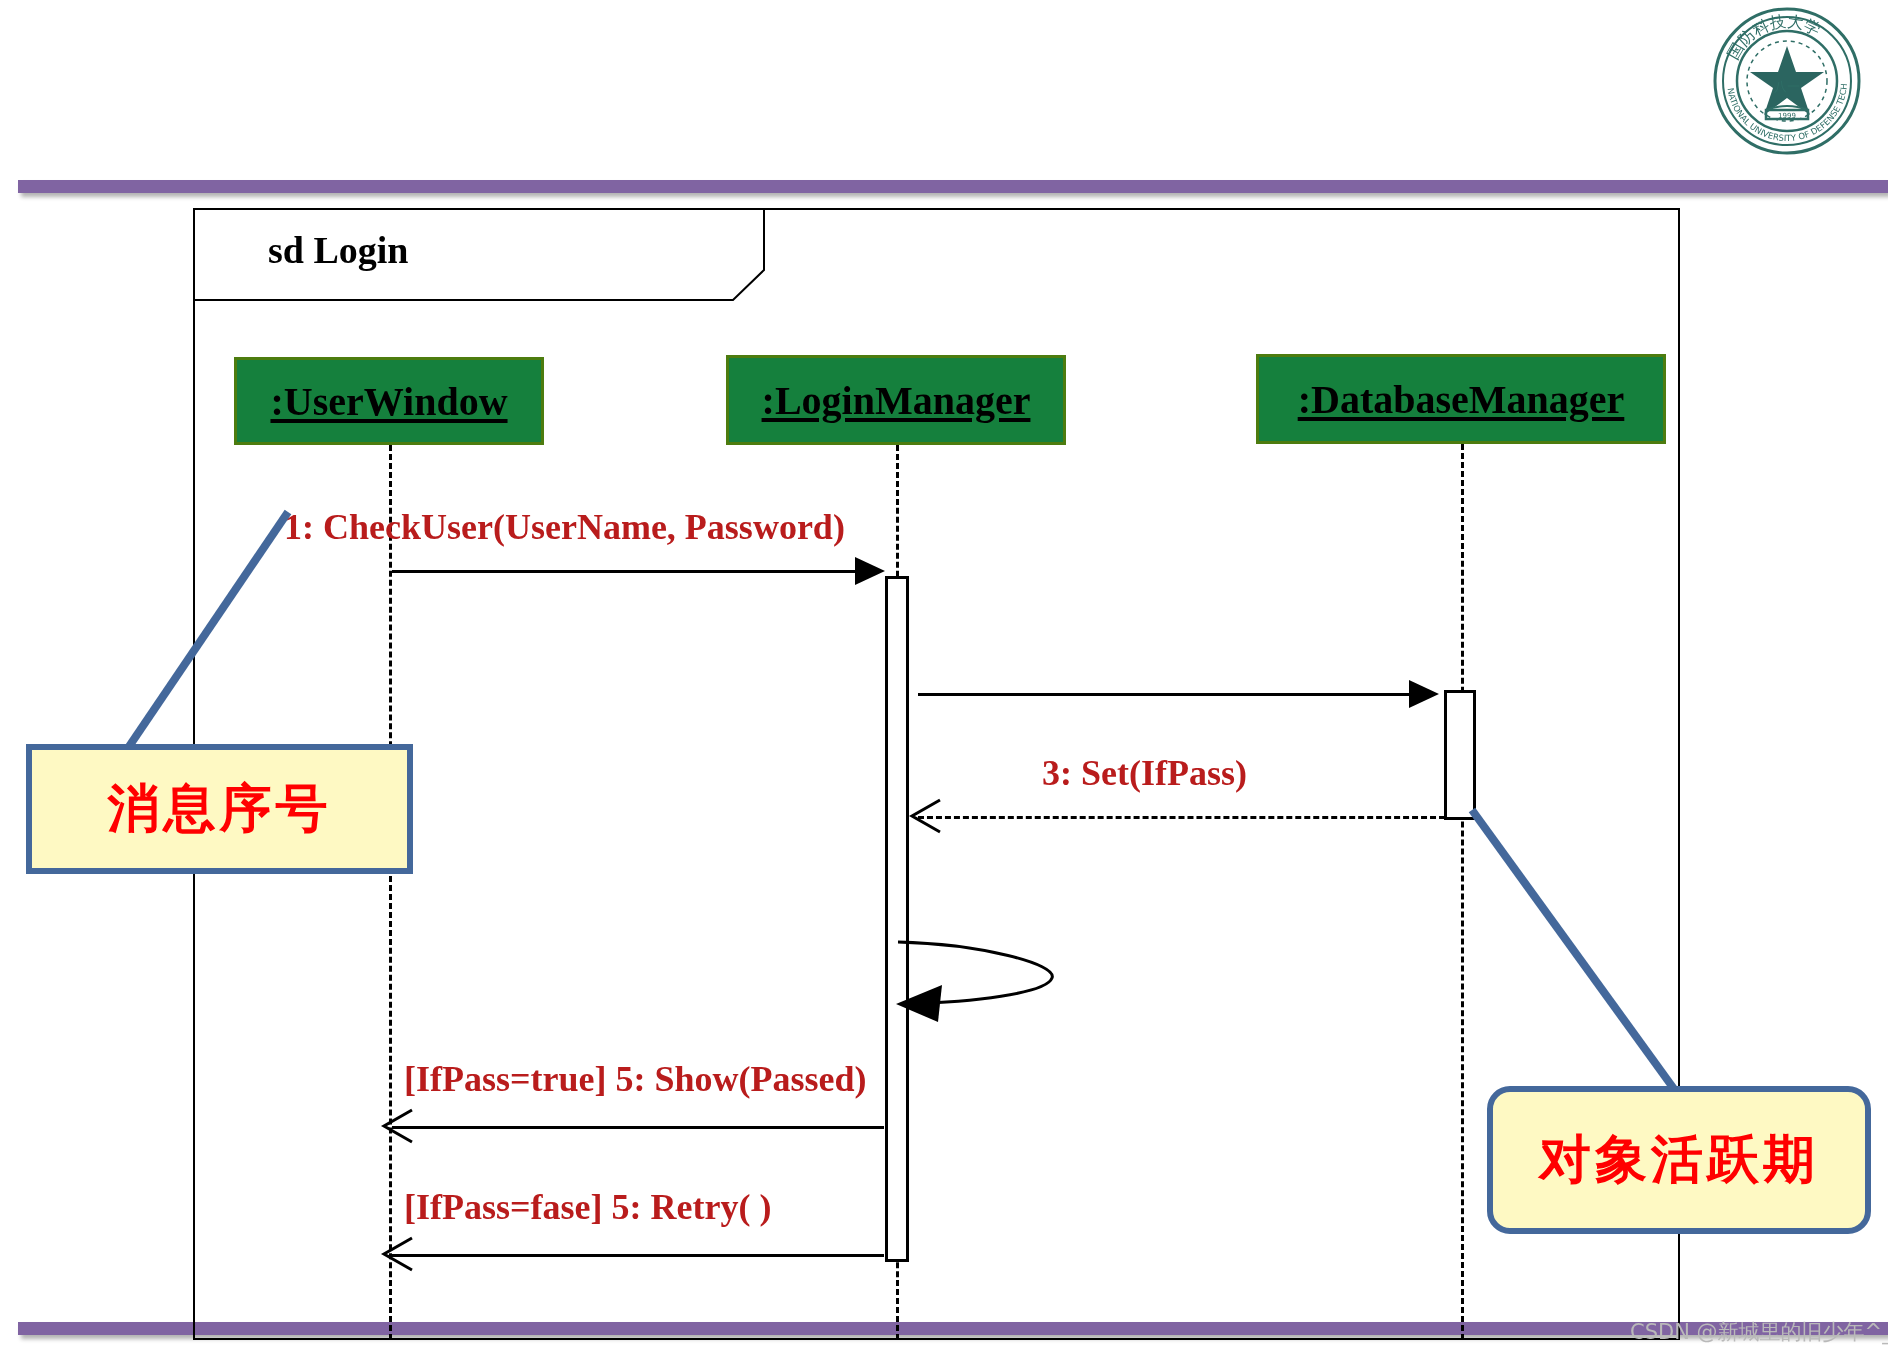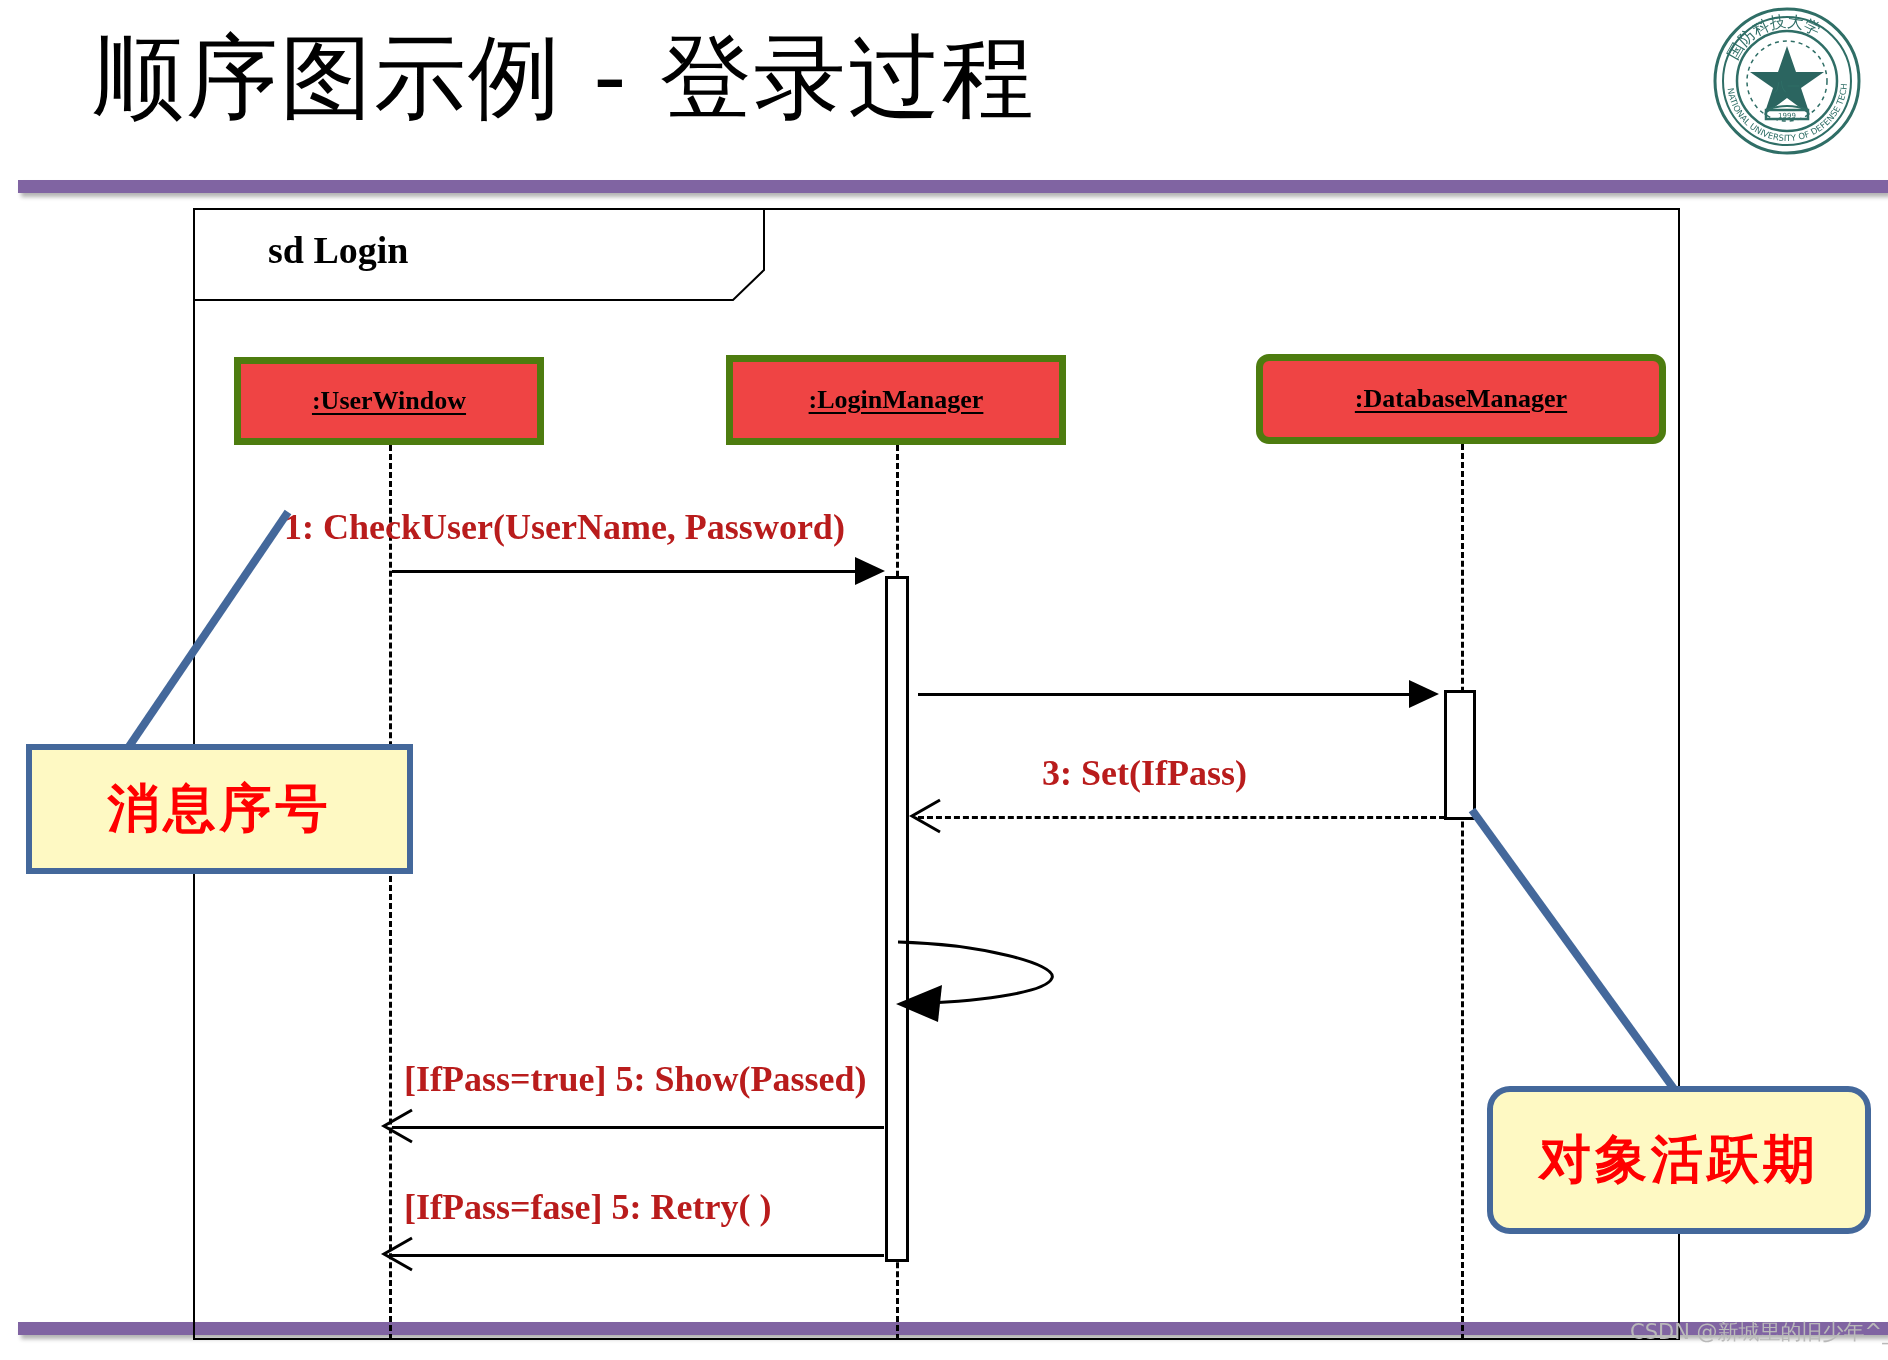--- a/index.html
+++ b/index.html
@@ -59,34 +59,34 @@
     position:absolute;
     left:268px;top:228px;
     font-size:38px;font-weight:bold;color:#000;
     white-space:nowrap;
     font-family:"Liberation Serif", serif;
   }
 
   
   .ll-box{
     position:absolute;
-    border:7px solid #4d7c0f;
-    background:#ef4444;
+    border:3px solid #4d7c0f;
+    background:#15803d;
     box-sizing:border-box;
     display:flex;align-items:center;justify-content:center;
-    font-size:26px;font-weight:bold;
+    font-size:40px;font-weight:bold;
     text-decoration:underline;
     text-underline-offset:4px;
     color:#000;
     white-space:nowrap;
     font-family:"Liberation Serif", serif;
   }
   #ll-user{left:234px;top:357px;width:310px;height:88px;}
   #ll-login{left:726px;top:355px;width:340px;height:90px;}
-  #ll-db{left:1256px;top:354px;width:410px;height:90px;border-radius:13px;}
+  #ll-db{left:1256px;top:354px;width:410px;height:90px;}
 
   
   .lifeline{
     position:absolute;
     width:0;
     border-left:3px dashed #000;
   }
   #lf-user{left:389px;top:445px;height:895px;}
   #lf-login{left:896px;top:445px;height:895px;}
   #lf-db{left:1461px;top:444px;height:896px;}
@@ -174,21 +174,20 @@
     color:#b9b9b9;
     white-space:nowrap;
     z-index:40;
   }
 </style>
 </head>
 <body>
 
 <div class="canvas">
 
-  <div class="slide-title">顺序图示例 - 登录过程</div>
 
   <div class="logo-wrap">
     <svg width="150" height="150" viewBox="0 0 150 150">
       <circle cx="75" cy="75" r="72" fill="none" stroke="#2f6e66" stroke-width="3"></circle>
       <circle cx="75" cy="75" r="64" fill="none" stroke="#2f6e66" stroke-width="2"></circle>
       <circle cx="75" cy="75" r="50" fill="none" stroke="#2f6e66" stroke-width="2.5"></circle>
       <circle cx="75" cy="75" r="40" fill="none" stroke="#2f6e66" stroke-width="1.5" stroke-dasharray="4 4"></circle>
       <polygon points="75,40 84,66 112,66 89,82 98,109 75,92 52,109 61,82 38,66 66,66" fill="#2b6560"></polygon>
       <text x="75" y="85" font-size="13" fill="#2f6e66" text-anchor="middle" font-family="DejaVu Sans, sans-serif">八一</text>
       <rect x="54" y="104" width="42" height="9" fill="none" stroke="#2f6e66" stroke-width="2.5"></rect>

